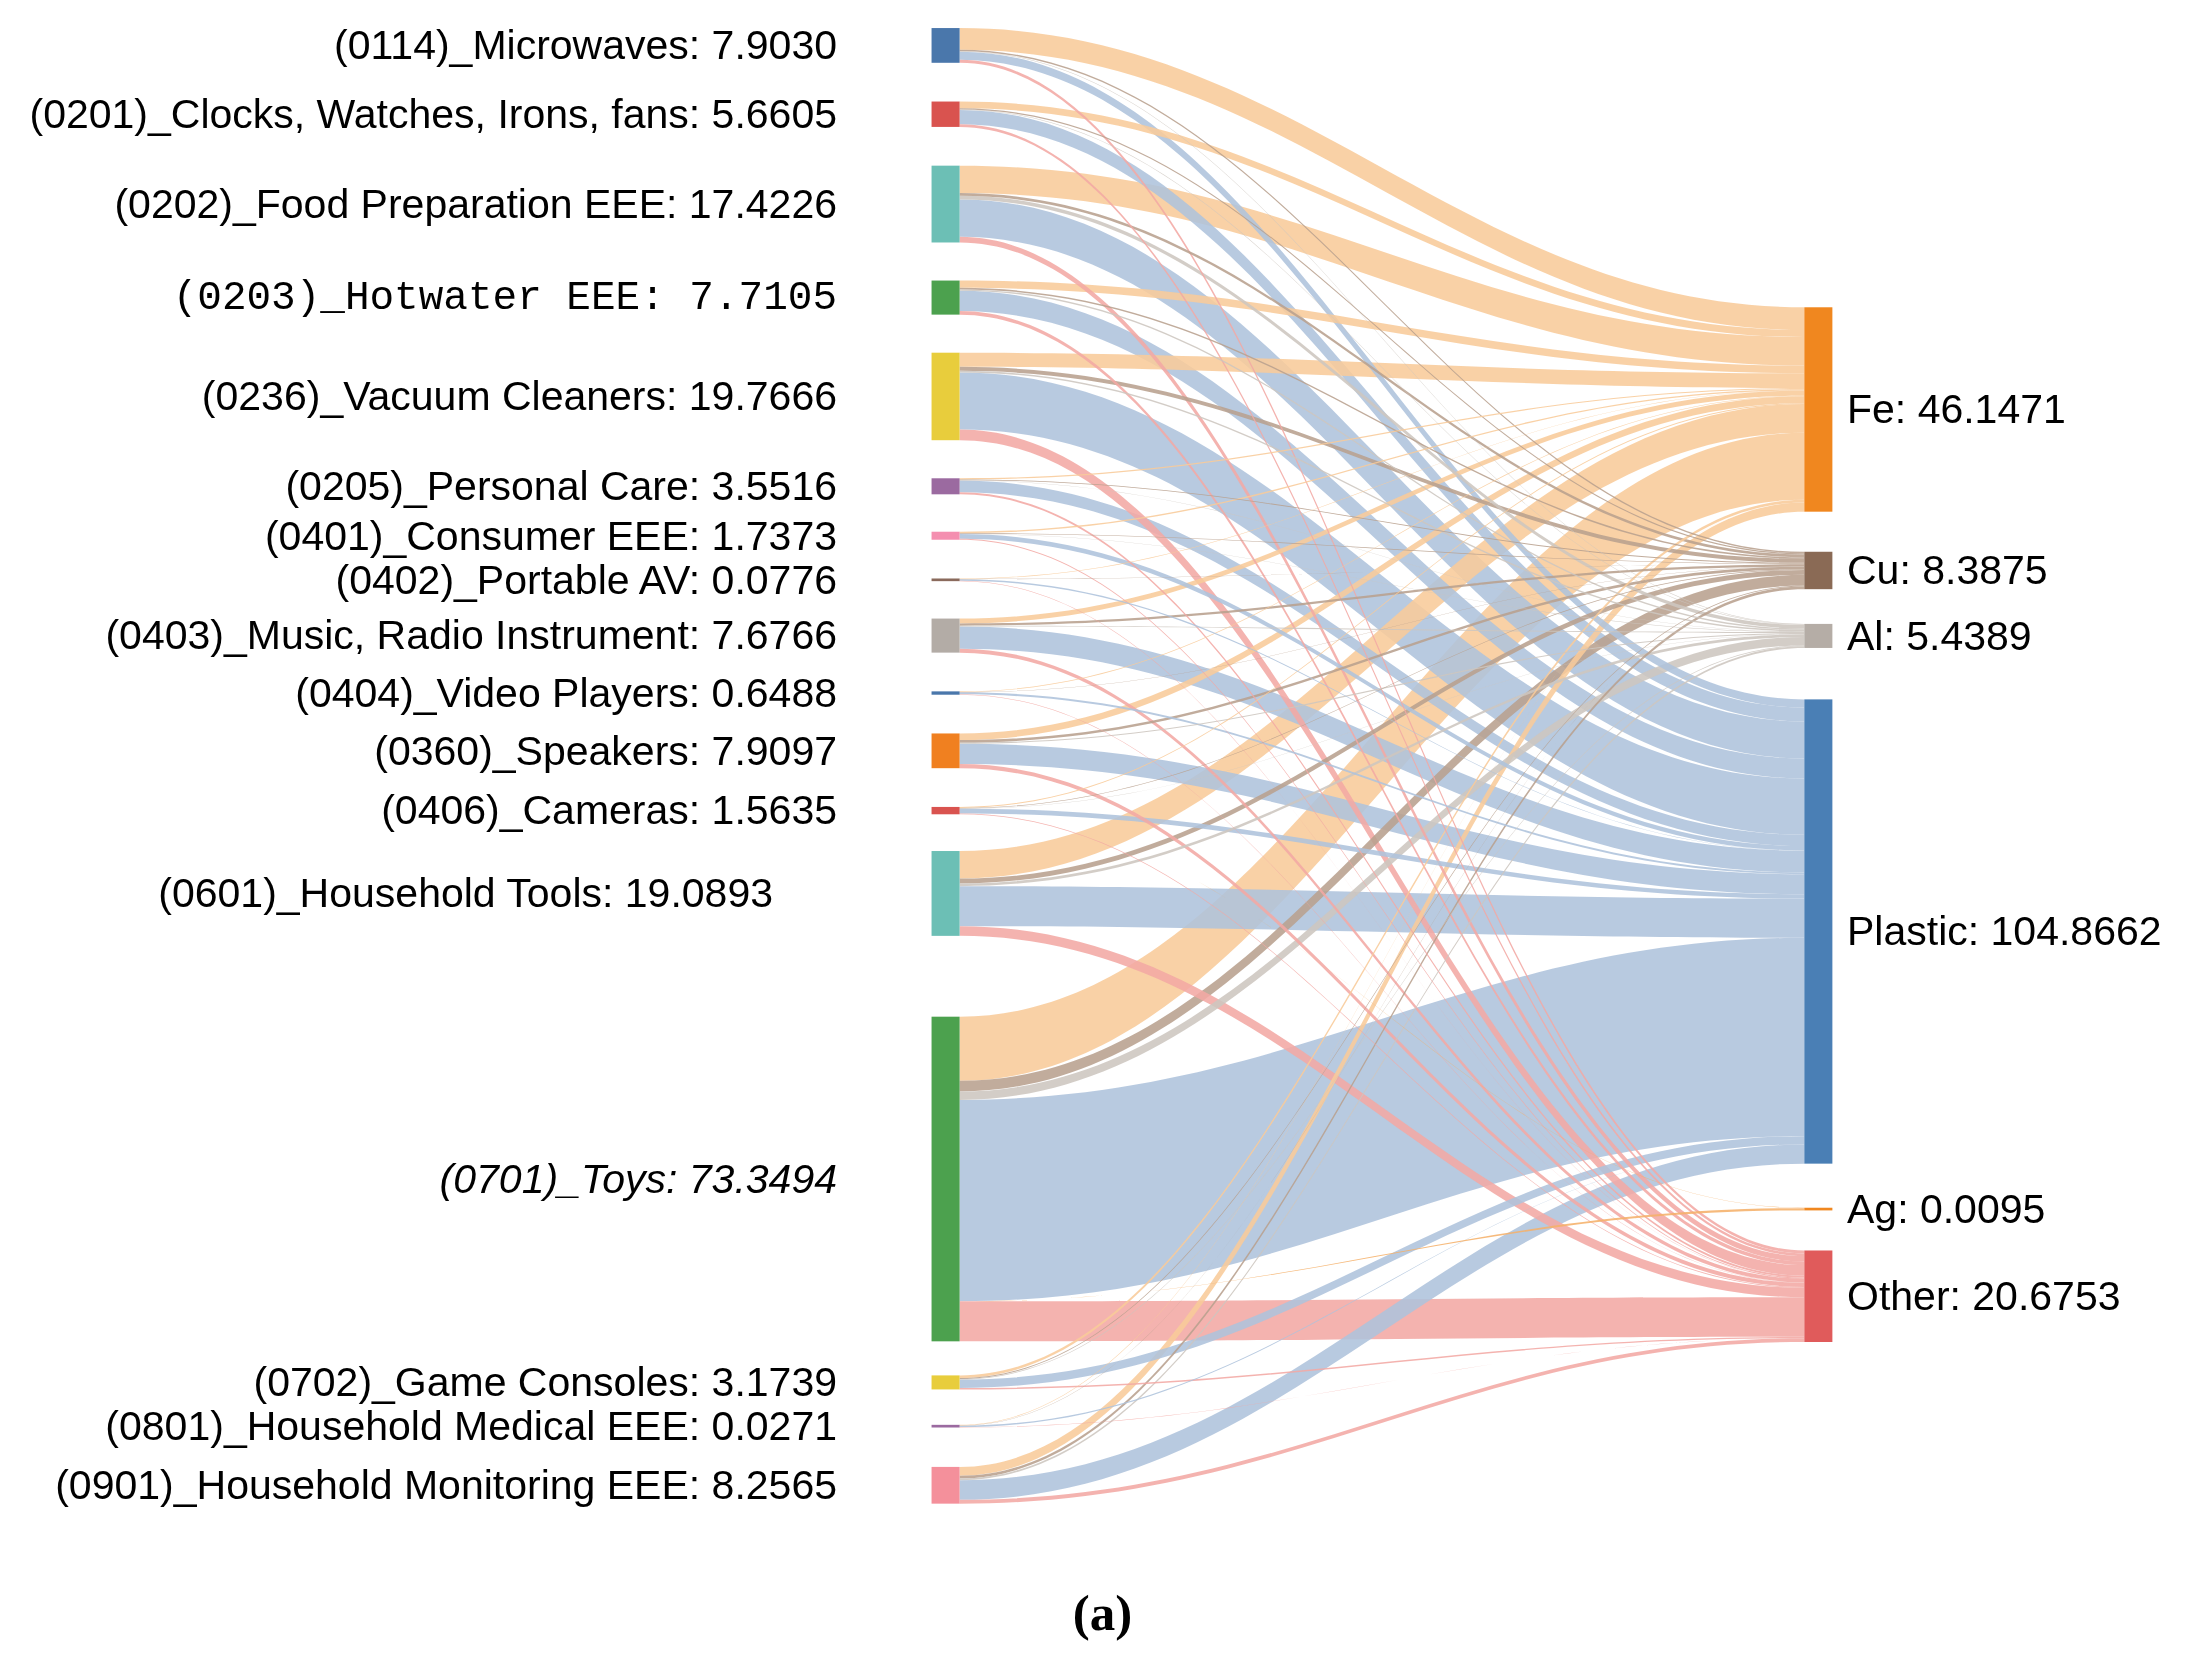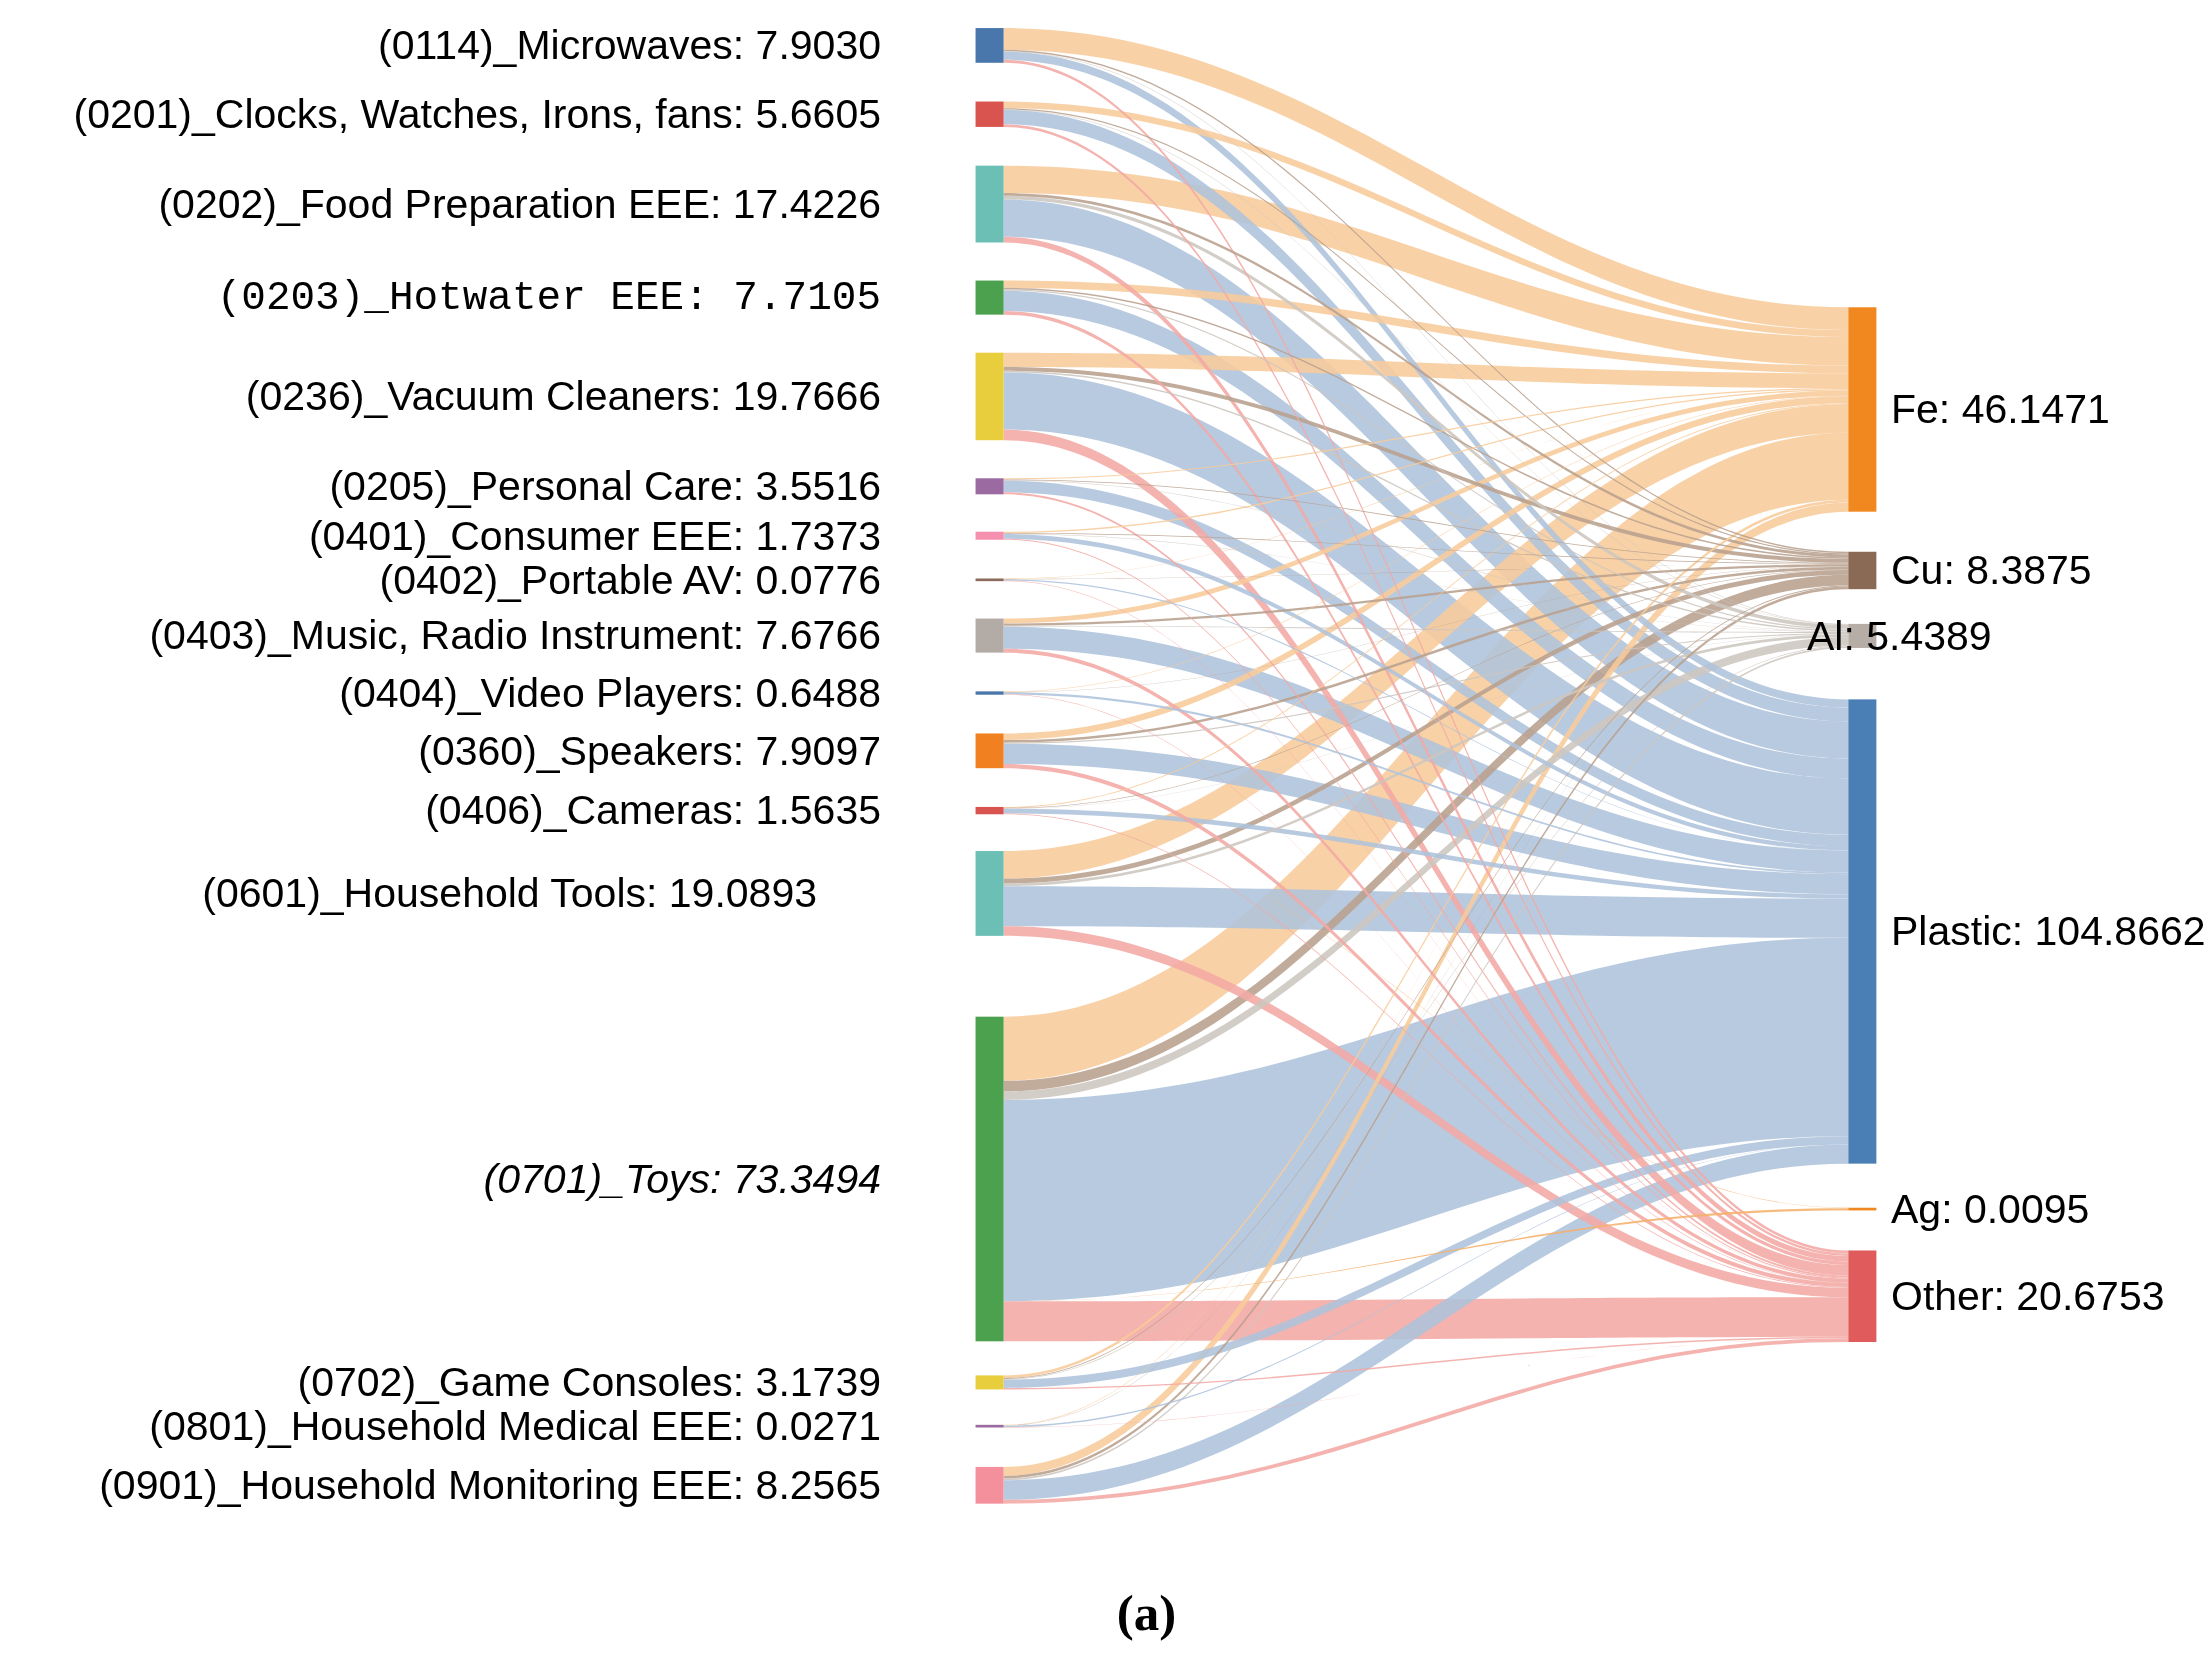--- a/index.html
+++ b/index.html
@@ -1,18 +1,18 @@
 <!DOCTYPE html>
 <html style="font-size:10.7px"><head>
 <meta charset="utf-8">
 <style>
   html,body{margin:0;padding:0;background:#ffffff;}
   body{width:2205px;height:1678px;position:relative;overflow:hidden;
        font-family:"Liberation Sans",sans-serif;}
-  #stage{position:absolute;left:0;top:0;width:2125px;height:1678px;margin-left:44px;}
+  #stage{position:absolute;left:0;top:0;width:2125px;height:1678px;}
   svg#sankey{position:absolute;left:0;top:0;width:2205px;height:1678px;}
   .lbl{position:absolute;color:#000;font-size:41px;line-height:41px;
        font-family:"Liberation Sans",sans-serif;white-space:nowrap;}
   .lbl-left{text-align:right;transform:translateY(-50%);}
   .lbl-right{text-align:left;transform:translateY(-50%);}
   #caption{position:absolute;left:0;top:1584px;width:2205px;text-align:center;
            font-family:"Liberation Serif",serif;font-weight:bold;font-size:51px;color:#000;}
 </style>
 </head>
 <body>
@@ -144,20 +144,20 @@
       <div class="lbl lbl-left" style="top: 693px; right: 1288px;">(0404)_Video Players: 0.6488</div>
       <div class="lbl lbl-left" style="top: 751px; right: 1288px;">(0360)_Speakers: 7.9097</div>
       <div class="lbl lbl-left" style="top: 810px; right: 1288px;">(0406)_Cameras: 1.5635</div>
       <div class="lbl lbl-left" style="top: 893px; right: 1352px;">(0601)_Household Tools: 19.0893</div>
       <div class="lbl lbl-left" style="top: 1179px; right: 1288px; font-style: italic;">(0701)_Toys: 73.3494</div>
       <div class="lbl lbl-left" style="top: 1382px; right: 1288px;">(0702)_Game Consoles: 3.1739</div>
       <div class="lbl lbl-left" style="top: 1426px; right: 1288px;">(0801)_Household Medical EEE: 0.0271</div>
       <div class="lbl lbl-left" style="top: 1485px; right: 1288px; text-align: right;">(0901)_Household Monitoring EEE: 8.2565</div>
       <div class="lbl lbl-right" style="top: 409px; left: 1847px;">Fe: 46.1471</div>
       <div class="lbl lbl-right" style="top: 570px; left: 1847px;">Cu: 8.3875</div>
-      <div class="lbl lbl-right" style="top: 636px; left: 1763px; text-align: right;">Al: 5.4389</div>
+      <div class="lbl lbl-right" style="top: 636px; left: 1847px; text-align: right;">Al: 5.4389</div>
       <div class="lbl lbl-right" style="top: 931px; left: 1847px;">Plastic: 104.8662</div>
       <div class="lbl lbl-right" style="top: 1209px; left: 1847px;">Ag: 0.0095</div>
       <div class="lbl lbl-right" style="top: 1296px; left: 1847px;">Other: 20.6753</div>
     </div>
   <div id="caption">(a)</div>
 </div>
 
 
 </body></html>

